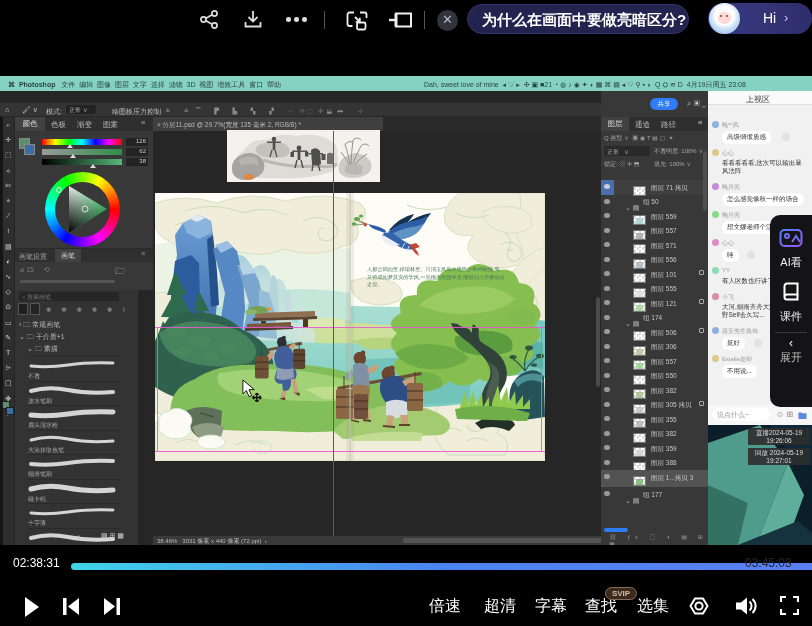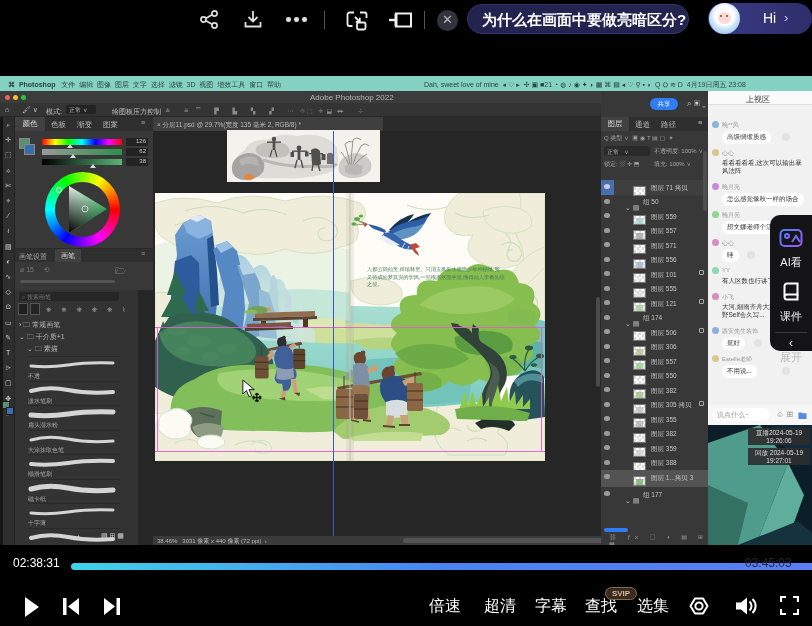--- a/index.html
+++ b/index.html
@@ -61,26 +61,20 @@
 </div>
 
 <div class="abs" id="frame" style="left:0;top:76px;width:812px;height:469px;background:#262626;overflow:hidden;">
 
   <div class="abs" style="left:0;top:0;width:812px;height:15px;background:#86d2c2;color:#27453f;font-size:7px;">
     <div class="abs" style="left:8px;top:3px;"></div>
     <div class="abs" style="left:8px;top:4px;font-size:7px;"><b>⌘&nbsp; Photoshop</b>&nbsp;&nbsp; 文件&nbsp; 编辑&nbsp; 图像&nbsp; 图层&nbsp; 文字&nbsp; 选择&nbsp; 滤镜&nbsp; 3D&nbsp; 视图&nbsp; 增效工具&nbsp; 窗口&nbsp; 帮助</div>
     <div class="abs" style="left:424px;top:4px;font-size:7px;">Dah, sweet love of mine&nbsp;&nbsp;◂ ♡ ▸&nbsp; ✣ ▣ ■21 ◔ ◍ ♪ ◉ ✦ ◗ ▦ ⌘ ▤ ◂ ♡ ⚲ ▪ ◗&nbsp; Q ⛭ ≋ D&nbsp; 4月19日周五 23:08</div>
   </div>
 
-  <div class="abs" style="left:0;top:15px;width:812px;height:12px;background:#3c3c3c;">
-    <div class="abs" style="left:5px;top:4px;width:5px;height:5px;border-radius:50%;background:#f35f57;"></div>
-    <div class="abs" style="left:13px;top:4px;width:5px;height:5px;border-radius:50%;background:#fdbd2e;"></div>
-    <div class="abs" style="left:21px;top:4px;width:5px;height:5px;border-radius:50%;background:#29c73f;"></div>
-    <div class="abs" style="left:310px;top:2px;color:#b5b5b5;font-size:8px;">Adobe Photoshop 2022</div>
-  </div>
 
   <div class="abs" style="left:0;top:27px;width:812px;height:14px;background:#343434;border-bottom:1px solid #272727;color:#c2c2c2;font-size:7px;">
     <div class="abs" style="left:5px;top:3px;">⌂</div>
     <div class="abs" style="left:22px;top:3px;">🖌︎ ∨</div>
     <div class="abs" style="left:46px;top:4px;">模式:</div>
     <div class="abs" style="left:66px;top:2px;width:30px;height:9px;background:#232323;border-radius:2px;color:#bbb;font-size:6px;padding:1px 3px;">正常 ∨</div>
     <div class="abs" style="left:112px;top:4px;">绘图板压力控制</div>
     <div class="abs" style="left:148px;top:4px;letter-spacing:6px;color:#9a9a9a;font-size:6px;">≡ ≛ ≞</div>
     <div class="abs" style="left:196px;top:4px;letter-spacing:6px;color:#8a8a8a;font-size:6px;">▔ ▛ ▙ ▚ ▞ ⋯ ⬚ ⬓</div>
     <div class="abs" style="left:300px;top:4px;letter-spacing:6px;color:#8a8a8a;font-size:6px;">⟐ ✛ ⬌ ⊹</div>
@@ -731,21 +725,21 @@
       <polygon points="0,18 52,0 80,38 48,120 0,120" fill="#4f9c8c"></polygon>
       <polygon points="0,60 40,78 30,120 0,120" fill="#337263"></polygon>
       <polygon points="48,120 80,38 96,70 78,120" fill="#5fae9c"></polygon>
       <polygon points="62,0 104,0 104,40 80,28" fill="#11293a"></polygon>
       <polygon points="30,120 90,96 104,108 104,120" fill="#16323c"></polygon>
     </svg>
     <div class="abs" style="left:40px;top:3px;width:62px;background:rgba(45,45,45,.9);color:#ddd;font-size:6.5px;line-height:7.5px;padding:1px 2px;text-align:center;">直播2024-05-19<br>19:26:06</div>
     <div class="abs" style="left:40px;top:23px;width:62px;background:rgba(45,45,45,.9);color:#ddd;font-size:6.5px;line-height:7.5px;padding:1px 2px;text-align:center;">回放 2024-05-19<br>19:27:01</div>
   </div>
 
-  <div class="abs" style="left:770px;top:139px;width:42px;height:136px;background:#141416;border-radius:10px 0 0 10px;color:#ddd;text-align:center;">
+  <div class="abs" style="left:770px;top:139px;width:42px;height:192px;background:#141416;border-radius:10px 0 0 10px;color:#ddd;text-align:center;">
     <svg style="margin-top:12px;" width="24" height="22" viewBox="0 0 24 22" fill="none" stroke="url(#aigrad)" stroke-width="2">
       <defs>
           <linearGradient id="aigrad" x1="0" y1="0" x2="1" y2="1">
             <stop offset="0" stop-color="#4f7df8"></stop>
             <stop offset="1" stop-color="#9b59f6"></stop>
           </linearGradient>
         </defs>
       <rect x="1.5" y="3" width="21" height="16" rx="4"></rect>
         <circle cx="8" cy="9" r="2"></circle>
         <path d="M13 15 L17 9 L21 15"></path>

